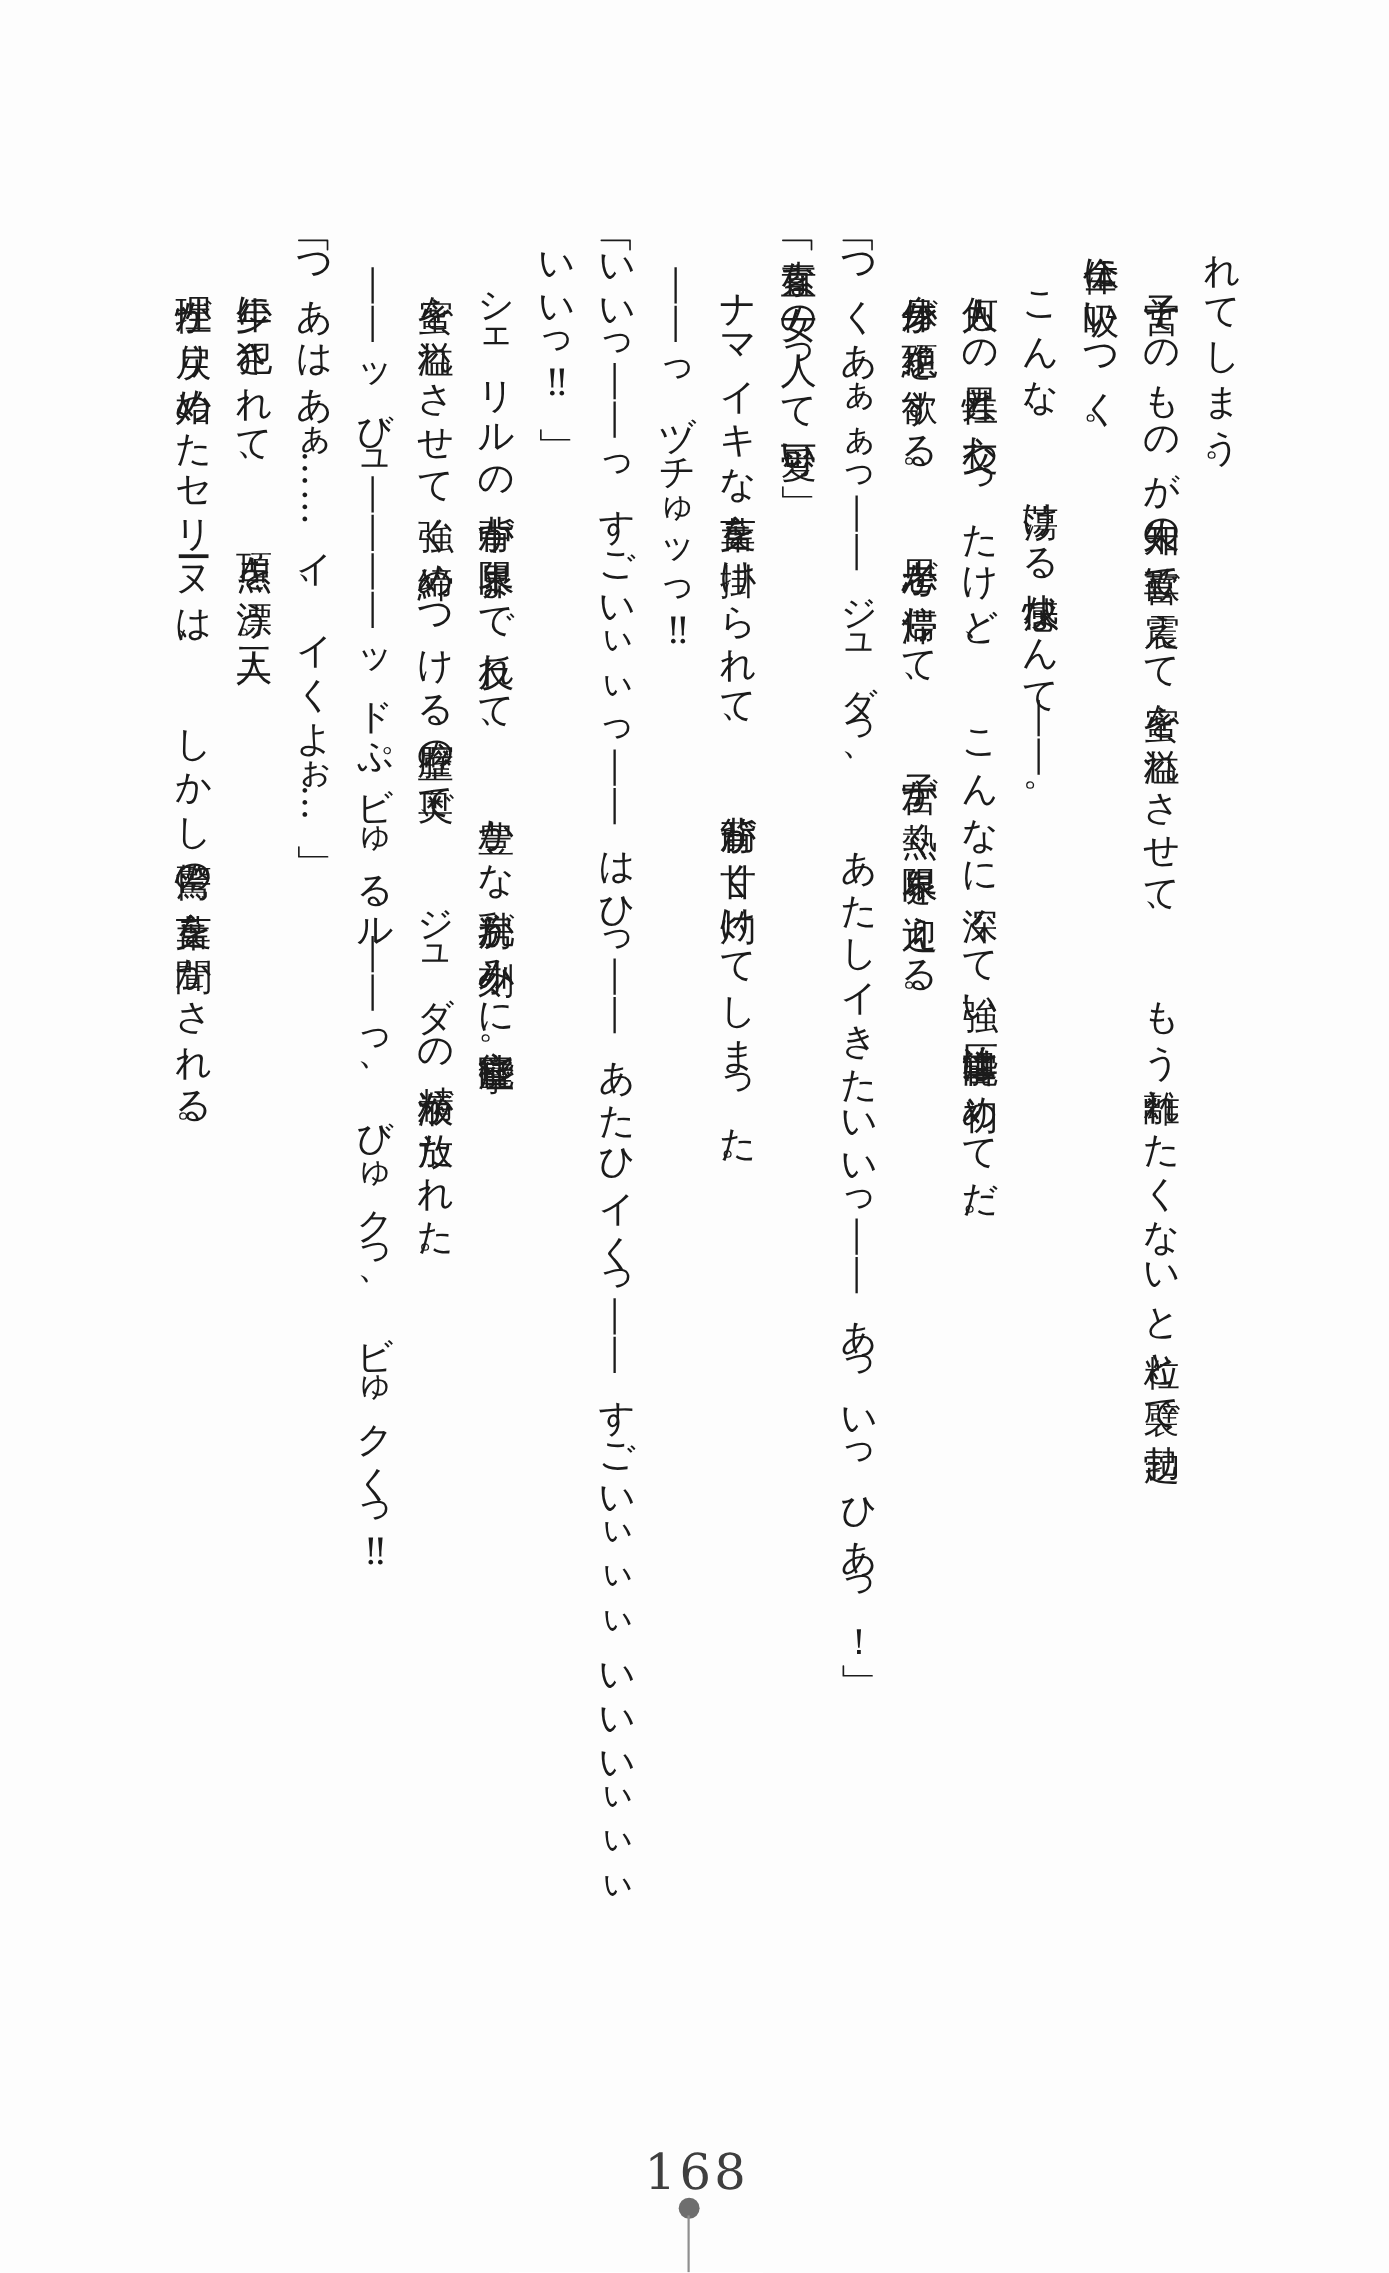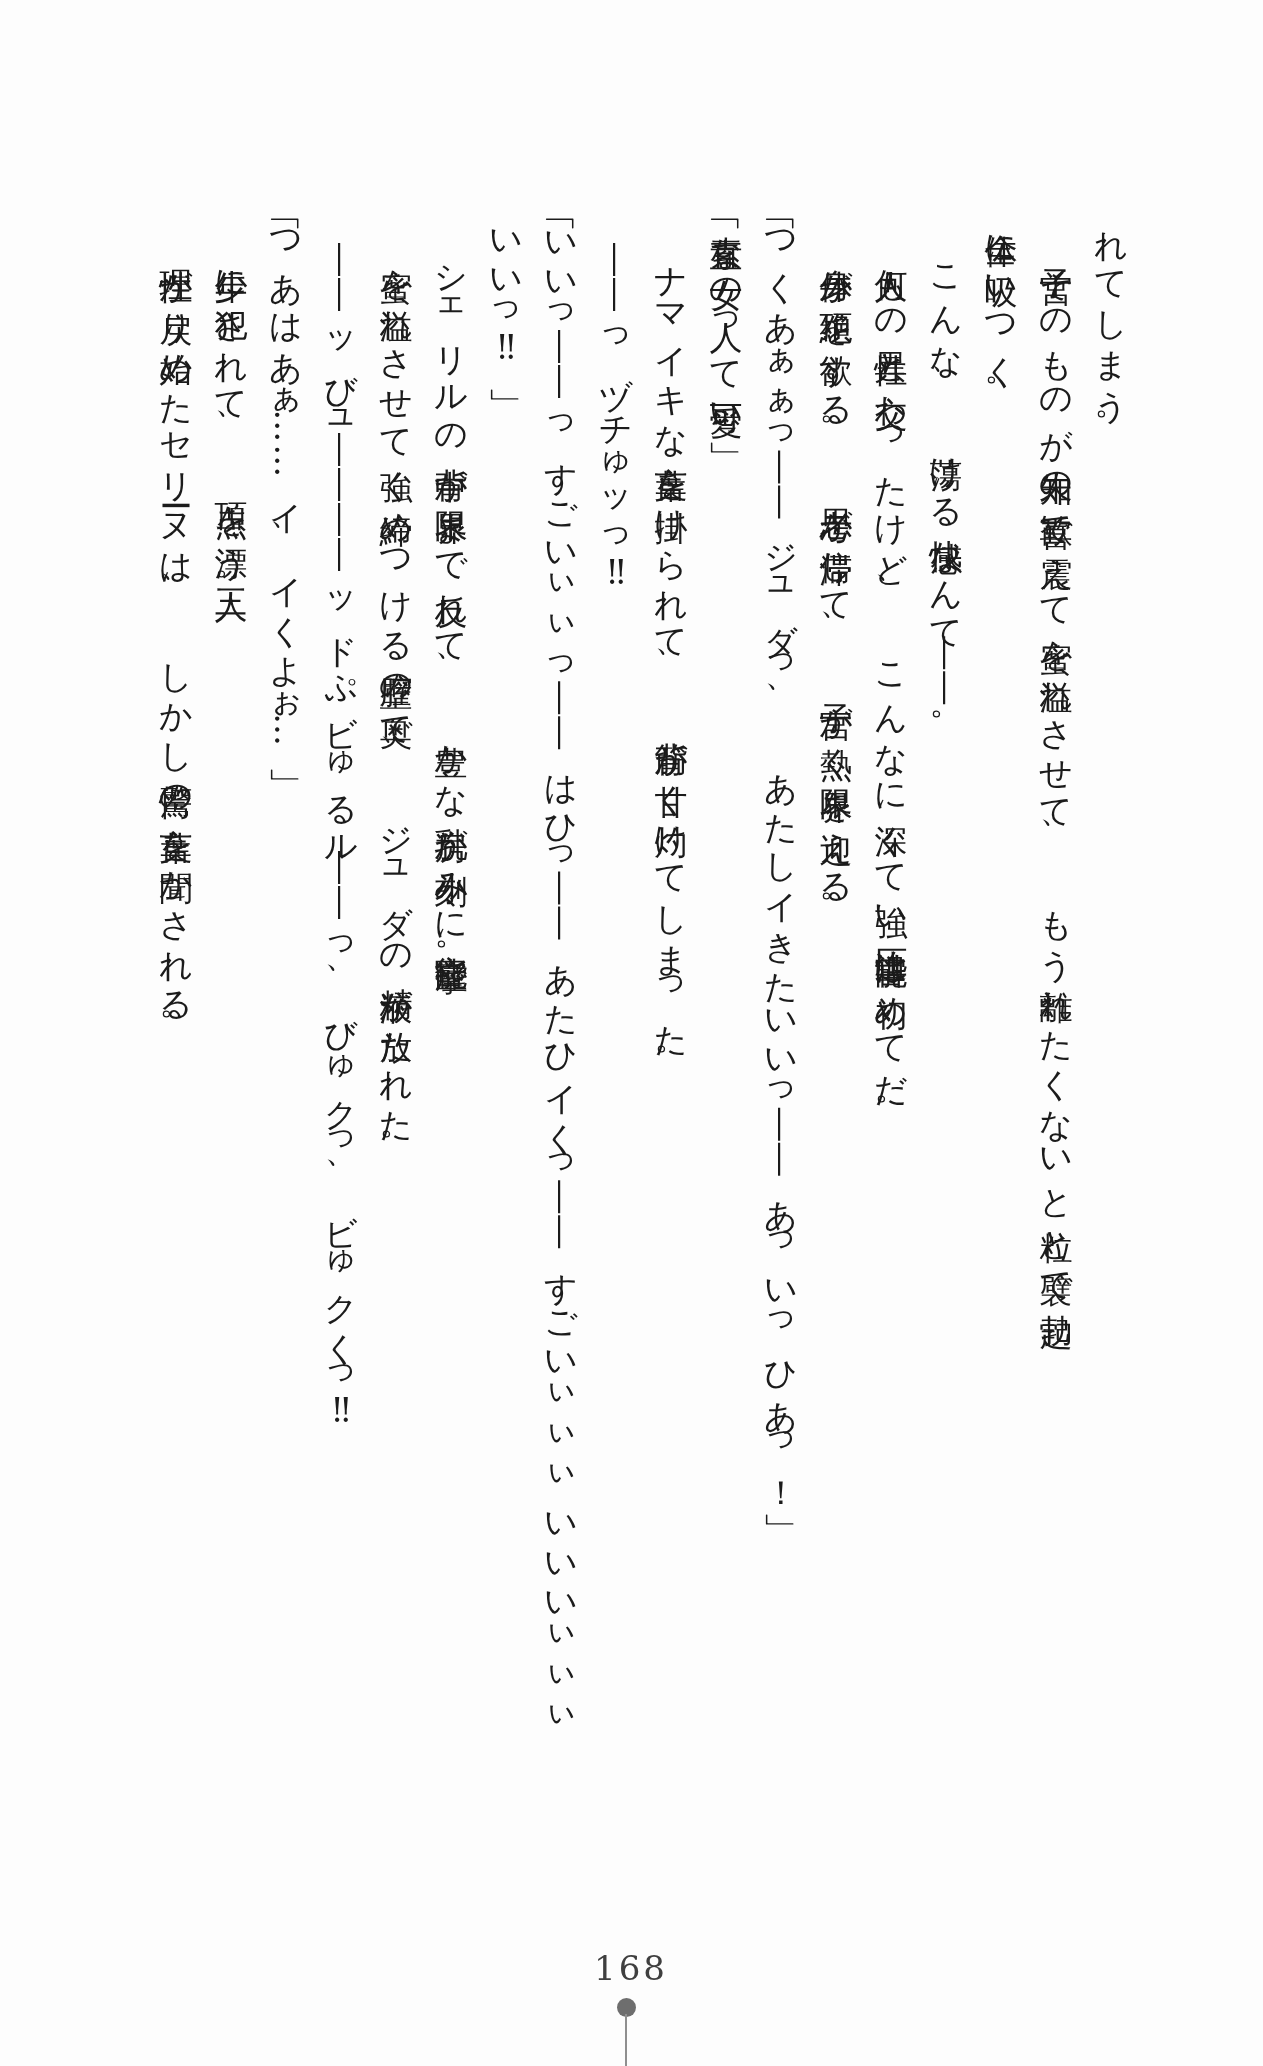--- a/index.html
+++ b/index.html
@@ -39,21 +39,21 @@
     top: 1940px;
     width: 100%;
     height: 126px;
   }
   .page-number {
     position: absolute;
     left: 586px;
     top: 8px;
     width: 90px;
     text-align: center;
-    font-size: 34px;
+    font-size: 45px;
     letter-spacing: 3px;
     color: #3f3f3f;
     font-family: "DejaVu Serif", "Liberation Serif", serif;
   }
   .footer-dot {
     position: absolute;
     left: 617px;
     top: 58px;
     width: 19px;
     height: 19px;

